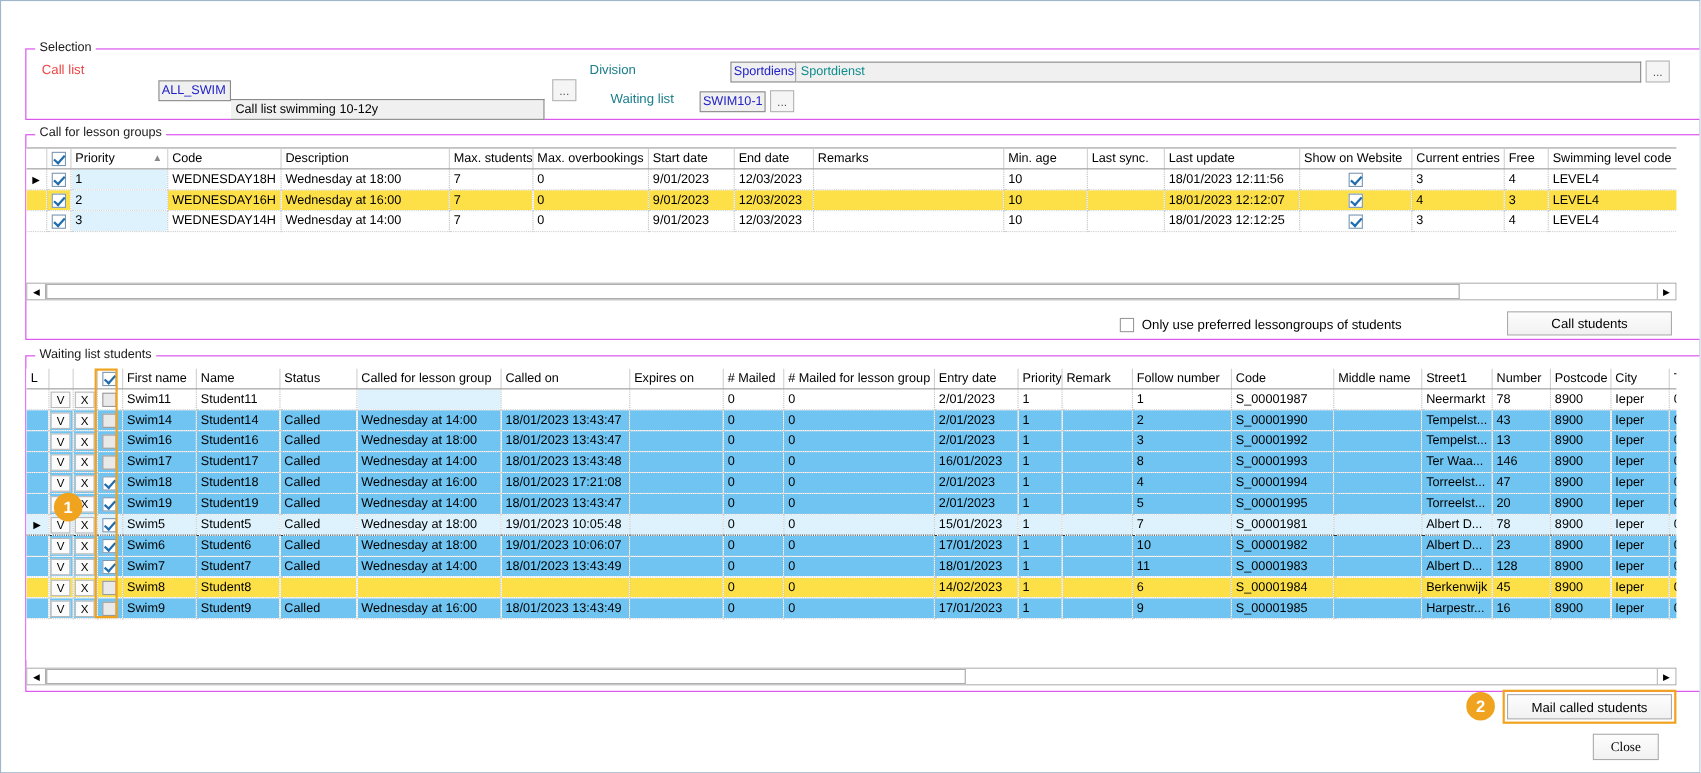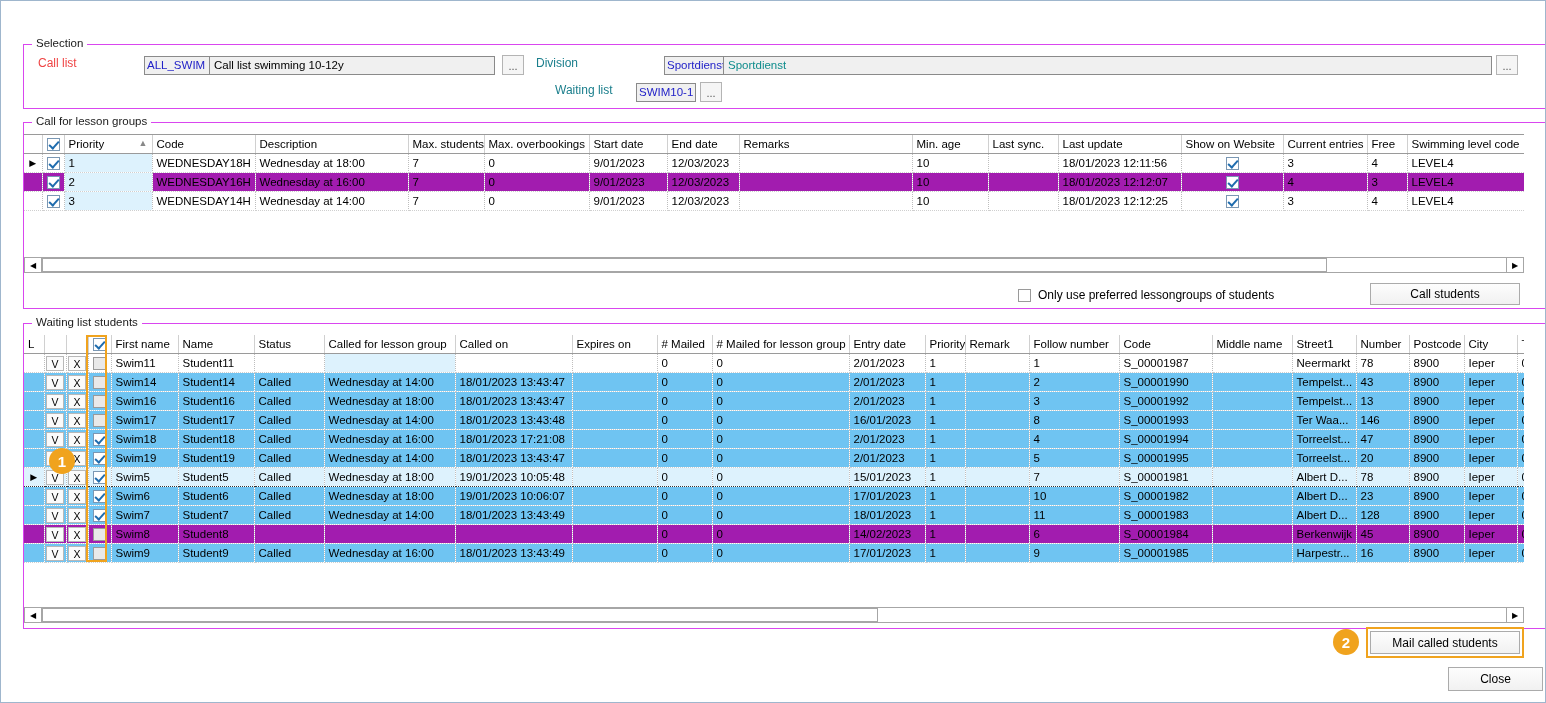--- a/index.html
+++ b/index.html
@@ -101,21 +101,21 @@
   }
   table.grid td {
     border-right: 1px dotted #bdbdbd;
     border-bottom: 1px dotted #cfcfcf;
     padding: 0 4px;
     height: 18px;
     white-space: nowrap;
     overflow: hidden;
     color: #000;
   }
-  table.grid tr.alt td { background: #a21caf; }
+  table.grid tr.alt td { background: #fde047; }
   table.grid td.c { text-align: center; padding: 0; }
   .hdr-l {
     background: #1f6cae; color:#fff; font-weight: bold;
     text-align: center; border-right: 1px solid #1f6cae;
   }
 
   
   .cb {
     width: 13px; height: 13px; display: inline-block;
     box-sizing: border-box; vertical-align: middle;
@@ -198,21 +198,21 @@
 <div id="app">
 
 
   <div class="groupbox" style="left:22px; top:43px; width:1502px; height:63px;">
     <div class="gb-legend">Selection</div>
 
     <div style="position:absolute; left:14px; top:11px;" class="fld-label">Call list</div>
 
     <div class="lookup-row" style="position:absolute; left:120px; top:10px;">
       <div class="code-box" style="width:66px;">ALL_SWIM</div>
-      <div class="desc-box" style="width:285px;">Call list swimming 10-12y</div>
+      <div class="desc-box" style="width:285px;margin-top:35px;">Call list swimming 10-12y</div>
       <div class="ellipsis-btn" style="margin-left:7px;">...</div>
     </div>
 
     <div style="position:absolute; left:512px; top:11px;" class="fld-label link">Division</div>
     <div class="lookup-row" style="position:absolute; left:640px; top:10px;">
       <div class="code-box" style="width:60px;">Sportdienst</div>
       <div class="desc-box teal" style="width:768px;">Sportdienst</div>
       <div class="ellipsis-btn" style="margin-left:4px;">...</div>
     </div>
 
@@ -692,21 +692,21 @@
 
   <div class="hscroll" style="left:23px; top:606px; width:1500px;">
     <div class="sb-btn">◀</div>
     <div class="sb-track">
       <div class="sb-thumb" style="left:0; width:836px;"></div>
     </div>
     <div class="sb-btn right">▶</div>
   </div>
 
   <div class="btn" style="position:absolute; left:1369px; top:630px; width:150px; height:23px;">Mail called students</div>
-  <div class="btn" style="position:absolute; left:1447px; top:666px; width:95px; height:24px;">Close</div>
+  <div class="btn" style="position:absolute; left:1447px; top:666px; width:60px; height:24px;font-family:Liberation Serif, serif;">Close</div>
 
   <div class="hl-box" style="left:85px; top:334px; width:21px; height:227px;"></div>
   <div class="callout" style="left:48px; top:447px;">1</div>
 
   <div class="hl-box" style="left:1365px; top:626px; width:158px; height:31px;"></div>
   <div class="callout" style="left:1332px; top:628px;">2</div>
 
 </div>
 
 </body></html>

